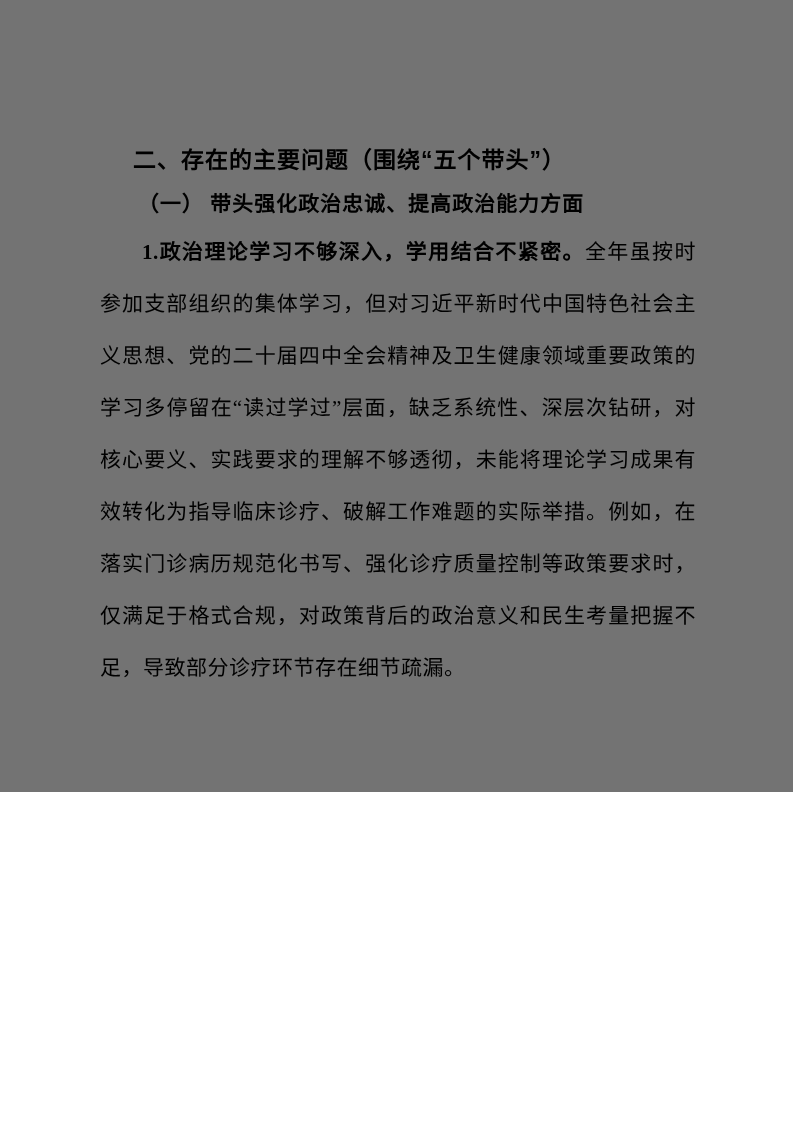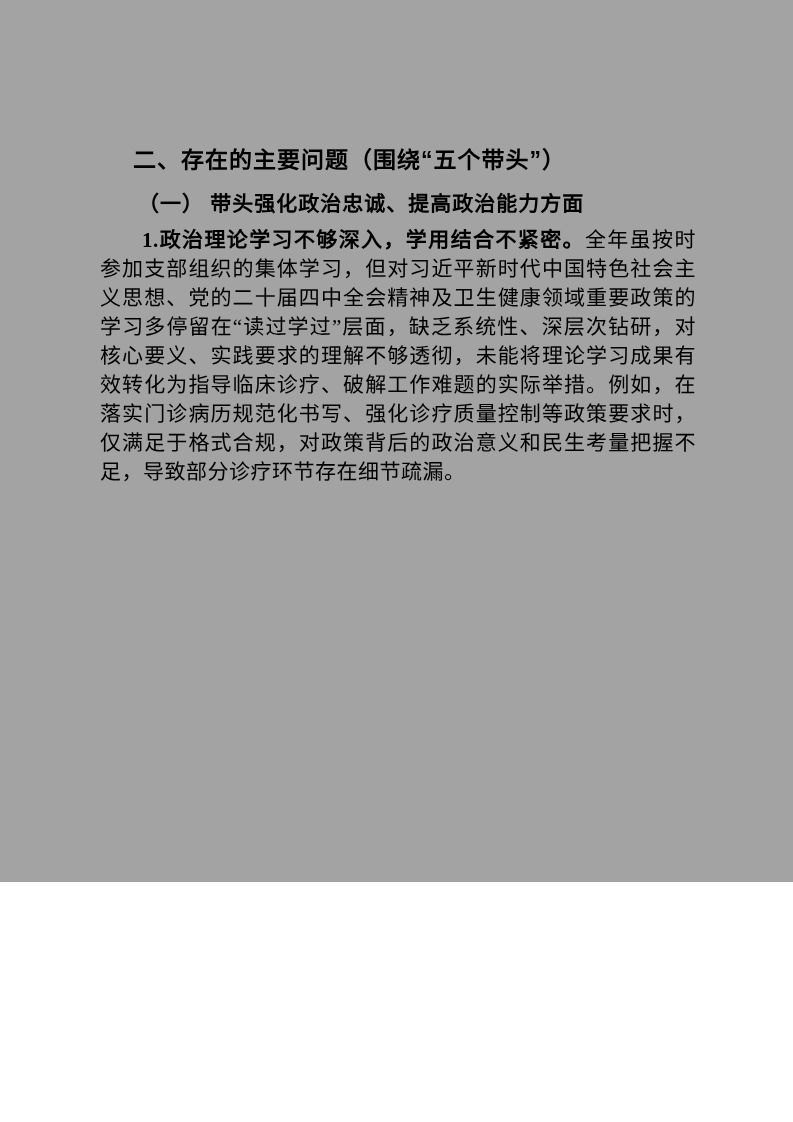--- a/index.html
+++ b/index.html
@@ -3,22 +3,22 @@
 <meta charset="utf-8">
 <style>
   html, body {
     margin: 0;
     padding: 0;
     background: #ffffff;
   }
   .page {
     position: relative;
     width: 793px;
-    height: 882px;
-    background: #a3a3a3;
+    height: 792px;
+    background: #737373;
     color: #000000;
     overflow: hidden;
     font-family: "Liberation Serif", "DejaVu Serif", serif;
   }
   .content {
     position: absolute;
     top: 140px;
     left: 100px;
     width: 596px;
   }
@@ -35,21 +35,21 @@
     font-family: "Liberation Serif", "DejaVu Serif", serif;
     font-weight: 700;
     font-size: 21px;
     line-height: 40px;
     text-indent: 38px;
     margin: 0 0 2px 0;
     letter-spacing: 1px;
   }
   .para {
     font-size: 21px;
-    line-height: 29px;
+    line-height: 52px;
     text-align: justify;
     text-indent: 42px;
     margin: 0;
     letter-spacing: 0.5px;
   }
   .para .lead {
     font-weight: 700;
   }
   .footer-page-number {
     position: absolute;

